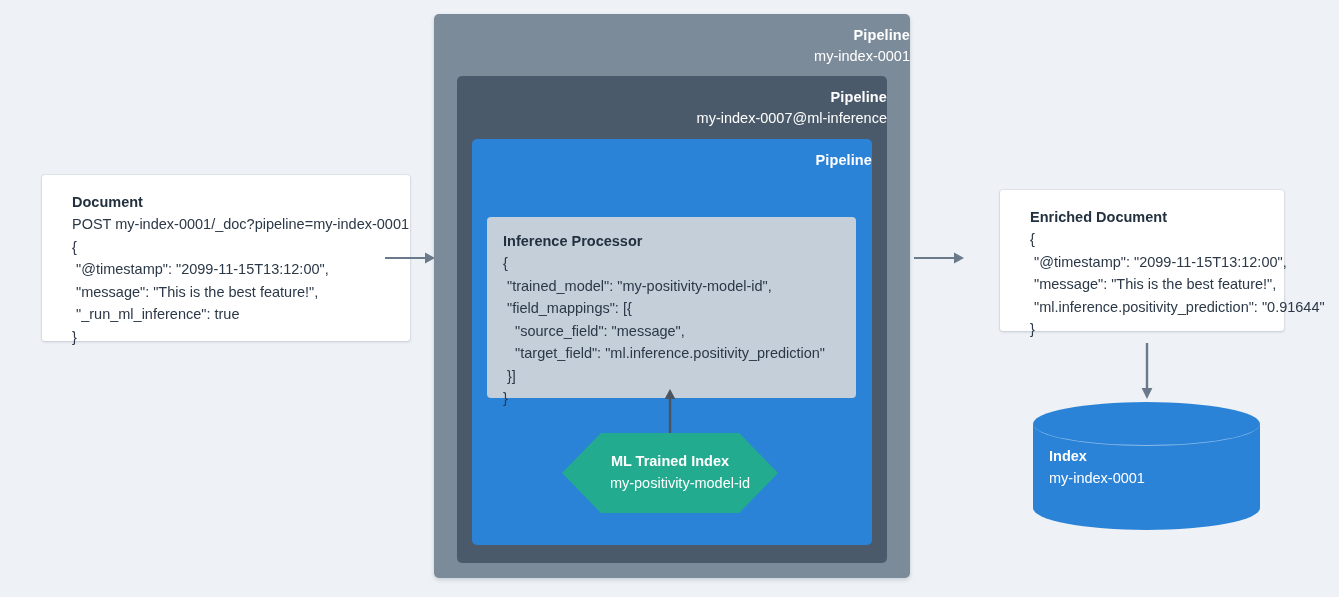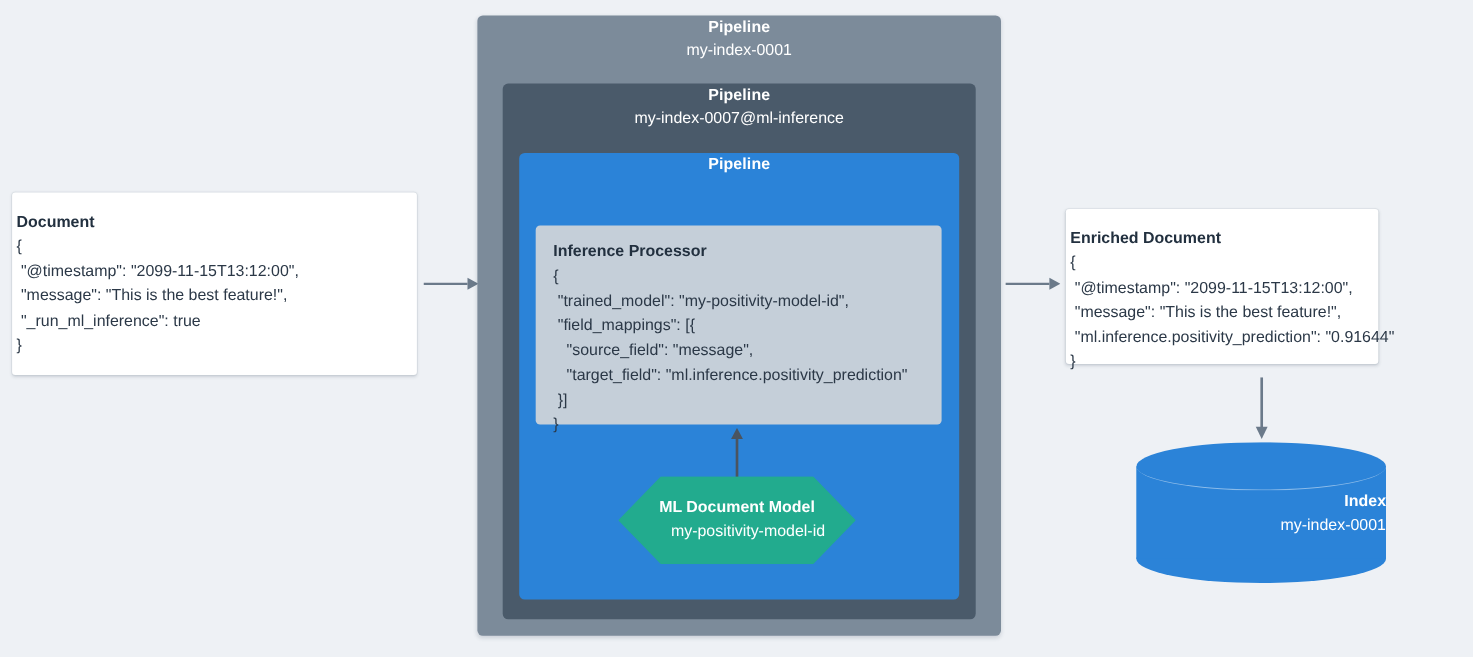--- a/index.html
+++ b/index.html
@@ -20,21 +20,22 @@
     overflow: hidden;
   }
 
   
   .doc-card {
     position: absolute;
     background: #ffffff;
     border-radius: 3px;
     box-shadow: 0 1px 3px rgba(40,55,75,0.16), 0 0 0 1px rgba(40,55,75,0.05);
     box-sizing: border-box;
-    padding: 16px 18px 18px 4px;
+    padding: 16px 18px 18px 30px;
+    margin-left: 31px;
   }
   .doc-title {
     font-size: 14.5px;
     font-weight: bold;
     color: #22303f;
     line-height: 1.55;
     white-space: pre;
   }
   .doc-line {
     font-size: 14.5px;
@@ -50,43 +51,44 @@
     border-radius: 5px;
   }
   .pipe-outer {
     background: #7c8b9a;
     box-shadow: 0 2px 4px rgba(40,55,75,0.18);
   }
   .pipe-mid  { background: #4a5a6a; }
   .pipe-inner{ background: #2b83d8; }
 
   .pipe-head {
-    text-align: center;
+    text-align: right;
     color: #ffffff;
-    padding-top: 1px;
+    padding-top: 11px;
   }
   .pipe-head .pipe-kind {
     font-size: 14.5px;
     font-weight: bold;
     line-height: 1.45;
     letter-spacing: .1px;
   }
   .pipe-head .pipe-name {
     font-size: 14.5px;
     font-weight: normal;
     line-height: 1.5;
   }
 
   
   .processor {
     position: absolute;
     background: #c5cfd9;
     border-radius: 4px;
     box-sizing: border-box;
     padding: 13px 16px 16px 16px;
+    margin-top: 12px;
   }
   .proc-title {
     font-size: 14.5px;
     font-weight: bold;
     color: #22303f;
     line-height: 1.55;
     white-space: pre;
   }
   .proc-line {
     font-size: 14.5px;
@@ -146,21 +148,21 @@
     bottom: 0;
     height: 44px;
     background: #2b83d8;
     border-radius: 50% / 50%;
   }
   .cyl-label {
     position: absolute;
     left: 16px; right: 0;
     top: 50%;
     transform: translateY(-46%);
-    text-align: right;
+    text-align: left;
     color: #ffffff;
     z-index: 3;
   }
   .cyl-label .cyl-kind {
     font-size: 14.5px;
     font-weight: bold;
     line-height: 1.5;
   }
   .cyl-label .cyl-name {
     font-size: 14.5px;
@@ -170,20 +172,21 @@
   
   .arrow { position: absolute; }
 </style>
 </head>
 <body>
 
 <div id="canvas">
 
   <div class="doc-card" style="left:11px; top:175px; width:368px; height:166px;">
     <div class="doc-title">Document</div>
+    <div class="doc-line">POST my-index-0001/_doc?pipeline=my-index-0001</div>
     <div class="doc-line">{</div>
     <div class="doc-line"> "@timestamp": "2099-11-15T13:12:00",</div>
     <div class="doc-line"> "message": "This is the best feature!",</div>
     <div class="doc-line"> "_run_ml_inference": true</div>
     <div class="doc-line">}</div>
   </div>
 
   <div class="arrow" style="left:385px; top:248px; width:50px; height:20px;">
     <svg width="50" height="20" viewBox="0 0 50 20">
       <line x1="0" y1="10" x2="40" y2="10" stroke="#6b7a8a" stroke-width="2"></line>
@@ -223,21 +226,21 @@
   </div>
 
   <div class="arrow" style="left:660px; top:389px; width:20px; height:48px;">
     <svg width="20" height="48" viewBox="0 0 20 48">
       <line x1="10" y1="48" x2="10" y2="9" stroke="#4a5460" stroke-width="2.4"></line>
       <polygon points="4.6,10 10,0 15.4,10" fill="#4a5460"></polygon>
     </svg>
   </div>
 
   <div class="hex" style="left:562px; top:433px; width:216px; height:80px;">
-    <div class="hex-kind">ML Document Model</div>
+    <div class="hex-kind">ML Trained Index</div>
     <div class="hex-name">my-positivity-model-id</div>
   </div>
 
   <div class="arrow" style="left:914px; top:248px; width:50px; height:20px;">
     <svg width="50" height="20" viewBox="0 0 50 20">
       <line x1="0" y1="10" x2="40" y2="10" stroke="#6b7a8a" stroke-width="2"></line>
       <polygon points="40,4.5 50,10 40,15.5" fill="#6b7a8a"></polygon>
     </svg>
   </div>
 

